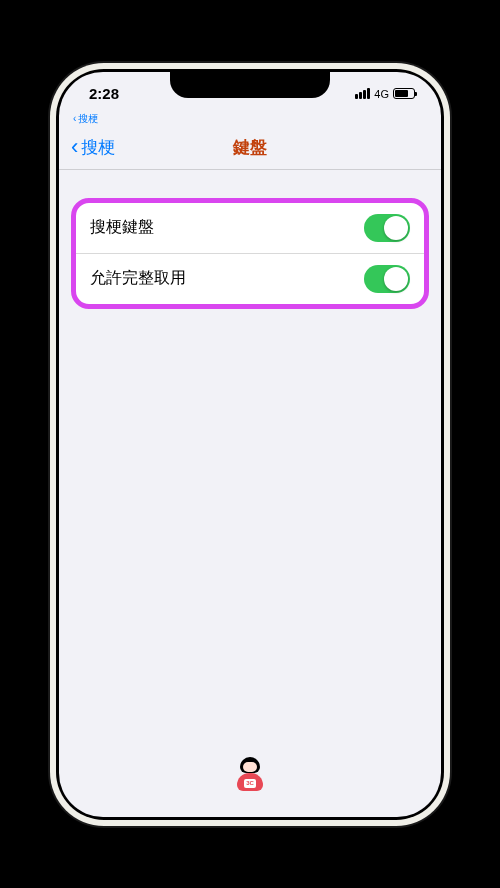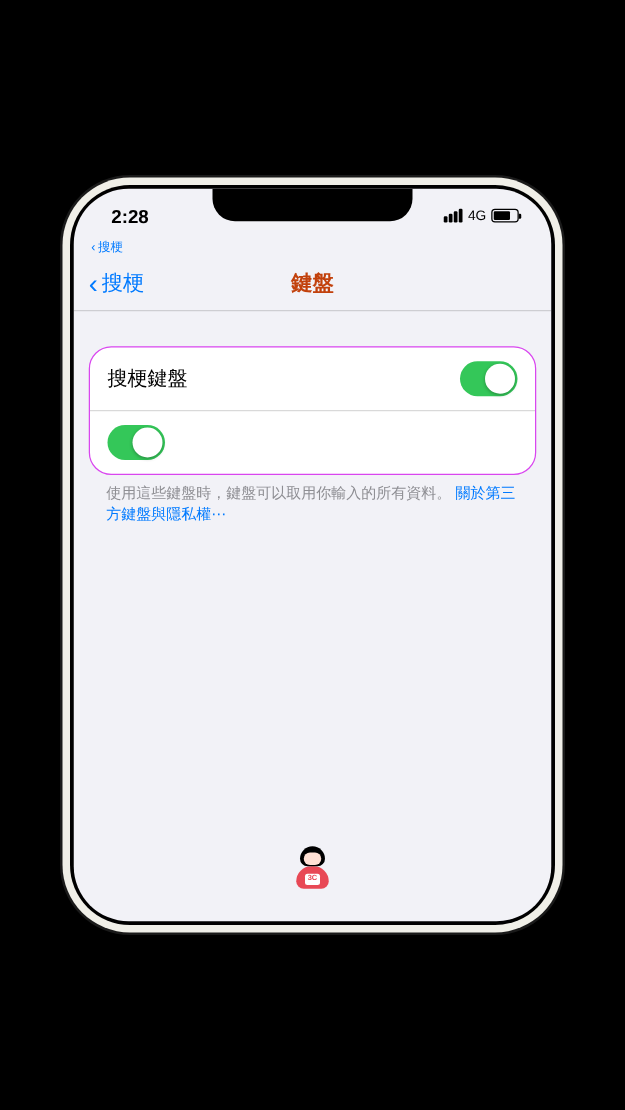--- a/index.html
+++ b/index.html
@@ -8,21 +8,21 @@
       width: 500px;
       height: 888px;
       display: flex;
       align-items: center;
       justify-content: center;
       font-family: -apple-system, "Helvetica Neue", Arial, sans-serif;
       position: relative;
     }
     .phone-frame {
       width: 400px;
-      height: 604px;
+      height: 763px;
       background: #f0efe8;
       border-radius: 54px;
       padding: 6px;
       position: relative;
       box-shadow: 0 0 0 2px #1a1a1a;
     }
     .phone-inner {
       width: 100%;
       height: 100%;
       background: #000;
@@ -124,21 +124,21 @@
     .nav-title {
       position: absolute;
       left: 50%;
       transform: translateX(-50%);
       font-size: 17px;
       font-weight: 600;
       color: #c2410c;
     }
     .content { padding: 28px 12px 0; }
     .highlight-box {
-      border: 1px solid #d946ef;
+      border: 5px solid #d946ef;
       border-radius: 18px;
       background: #fff;
       overflow: hidden;
       margin-bottom: 6px;
     }
     .row {
       display: flex;
       align-items: center;
       justify-content: space-between;
       padding: 11px 14px;
@@ -278,28 +278,25 @@
 
       <div class="content">
         <div class="highlight-box">
           <div class="row">
             <span class="row-label">搜梗鍵盤</span>
             <div class="toggle">
               <div class="toggle-knob"></div>
             </div>
           </div>
           <div class="row">
+            <span class="row-label">允許完整取用</span>
             <div class="toggle">
               <div class="toggle-knob"></div>
             </div>
           </div>
-        </div>
-        <div class="footer-note">
-          <span>使用這些鍵盤時，鍵盤可以取用你輸入的所有資料。</span>
-          <span class="link">關於第三方鍵盤與隱私權⋯</span>
         </div>
       </div>
 
       <div class="watermark">
         <div class="watermark-avatar">
           <div class="body"></div>
           <div class="head"></div>
           <div class="face"></div>
           <div class="badge">3C</div>
         </div>

